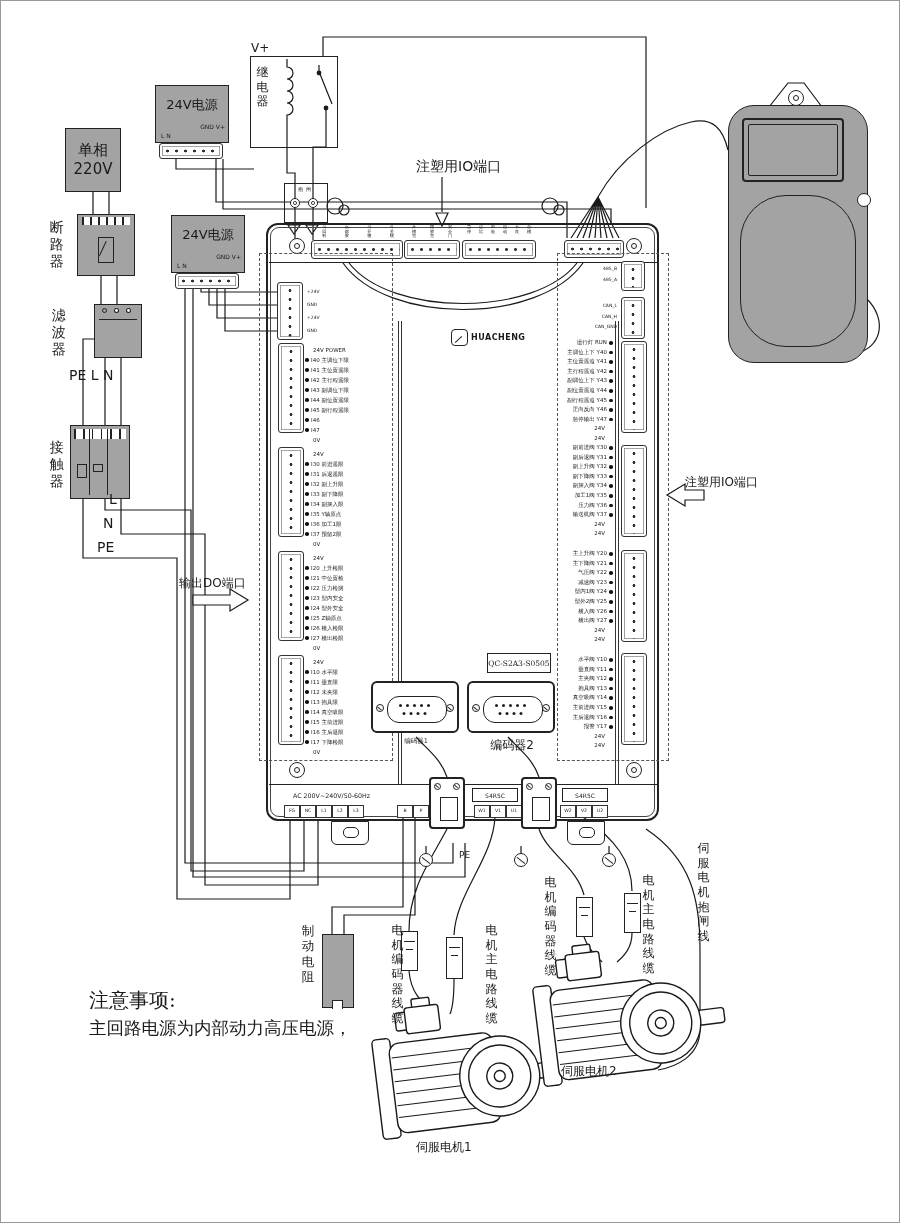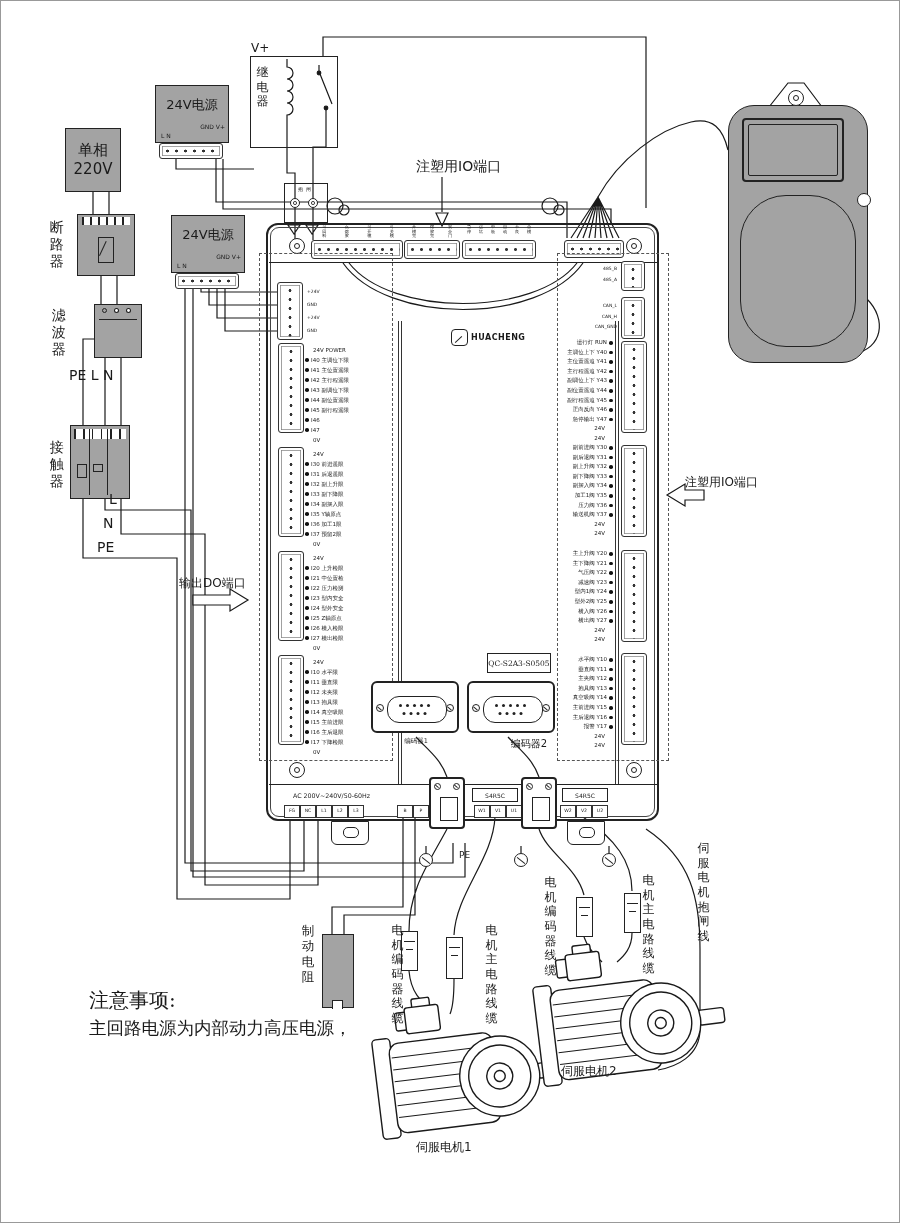--- a/index.html
+++ b/index.html
@@ -384,21 +384,21 @@
       </div>
   </div>
   <div class="abs comp plate" style="left:466px;top:680px;width:88px;height:52px">
     <div class="abs screw" style="left:3px;top:21px;width:8px;height:8px"></div>
     <div class="abs screw" style="right:3px;top:21px;width:8px;height:8px"></div>
     <div class="db9">
         <span class="dots"></span>
       </div>
   </div>
   <div class="abs comp" style="left:380px;top:736px;width:70px;text-align:center;font-size:6.5px">编码器1</div>
-  <div class="abs comp" style="left:476px;top:736px;width:70px;text-align:right;font-size:10px">编码器2</div>
+  <div class="abs comp" style="left:476px;top:736px;width:70px;text-align:center;font-size:12px">编码器2</div>
 
   <div class="abs comp" style="left:292px;top:791px;font-size:6.3px">AC 200V~240V/50-60Hz</div>
   <div class="abs comp cells" style="left:283px;top:804px">
       <div class="cell">FG</div>
       <div class="cell">NC</div>
       <div class="cell">L1</div>
       <div class="cell">L2</div>
       <div class="cell">L3</div>
     </div>
   <div class="abs comp cells" style="left:396px;top:804px">

